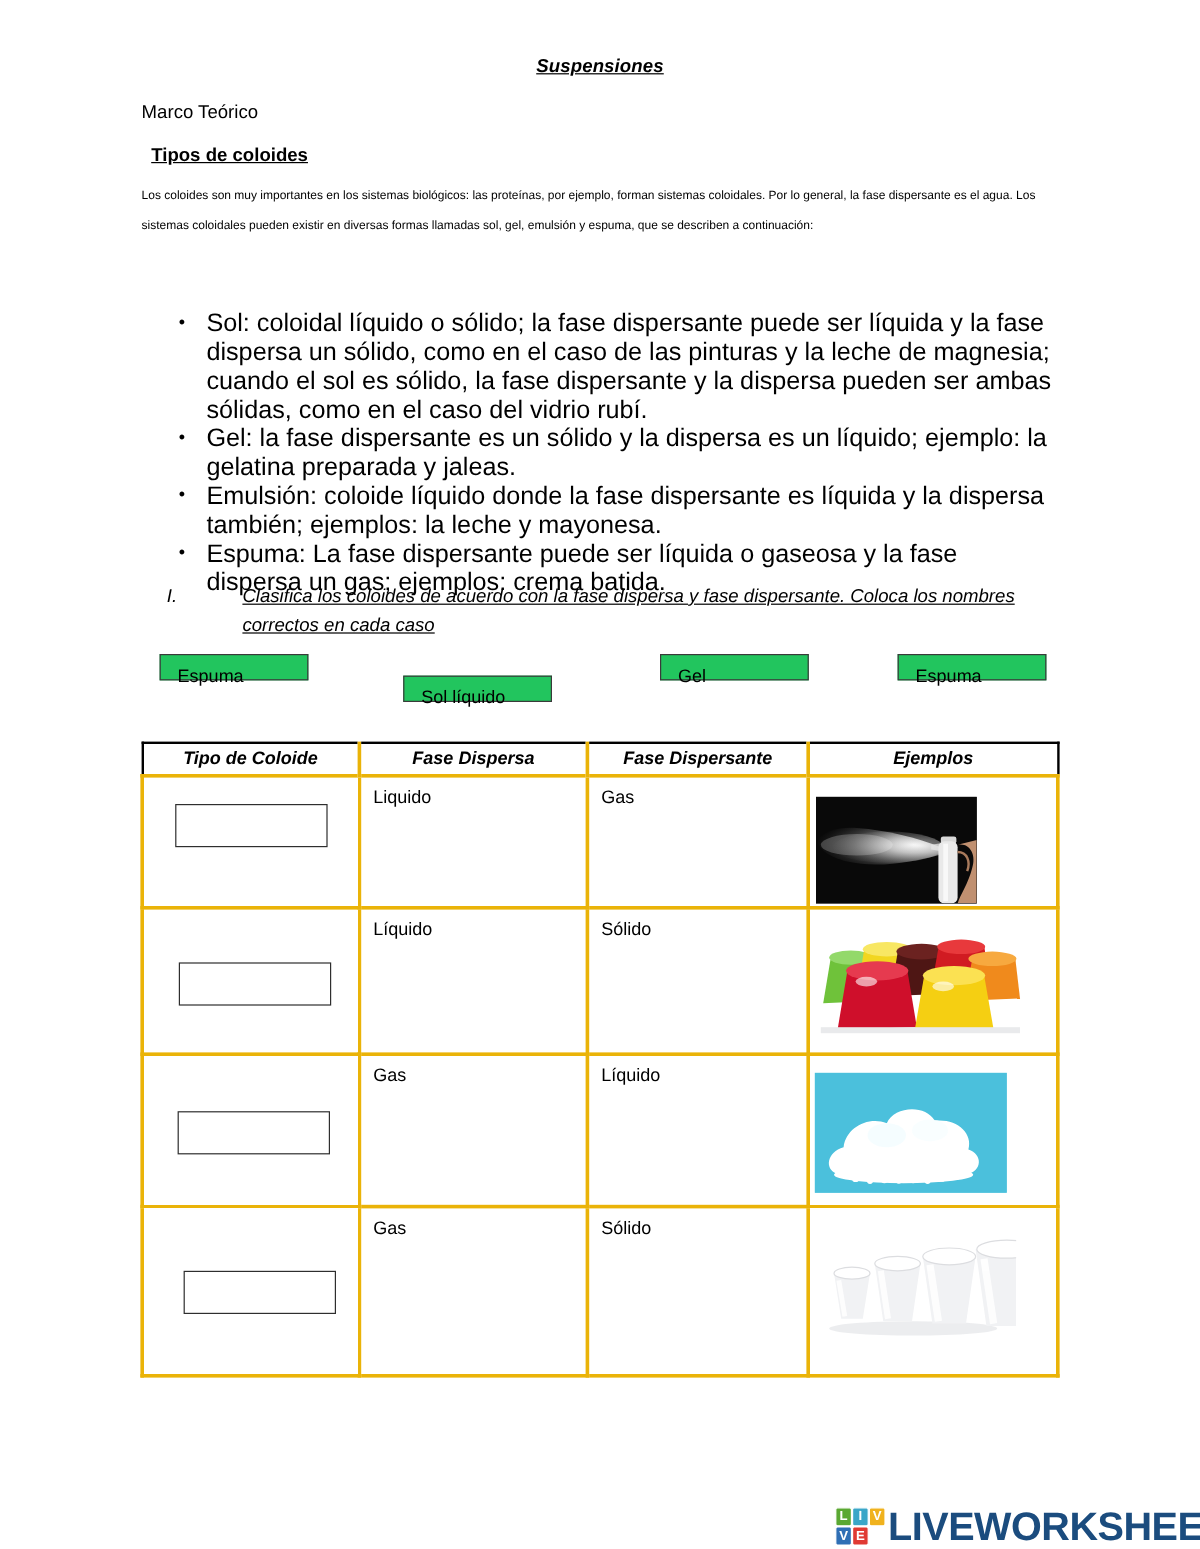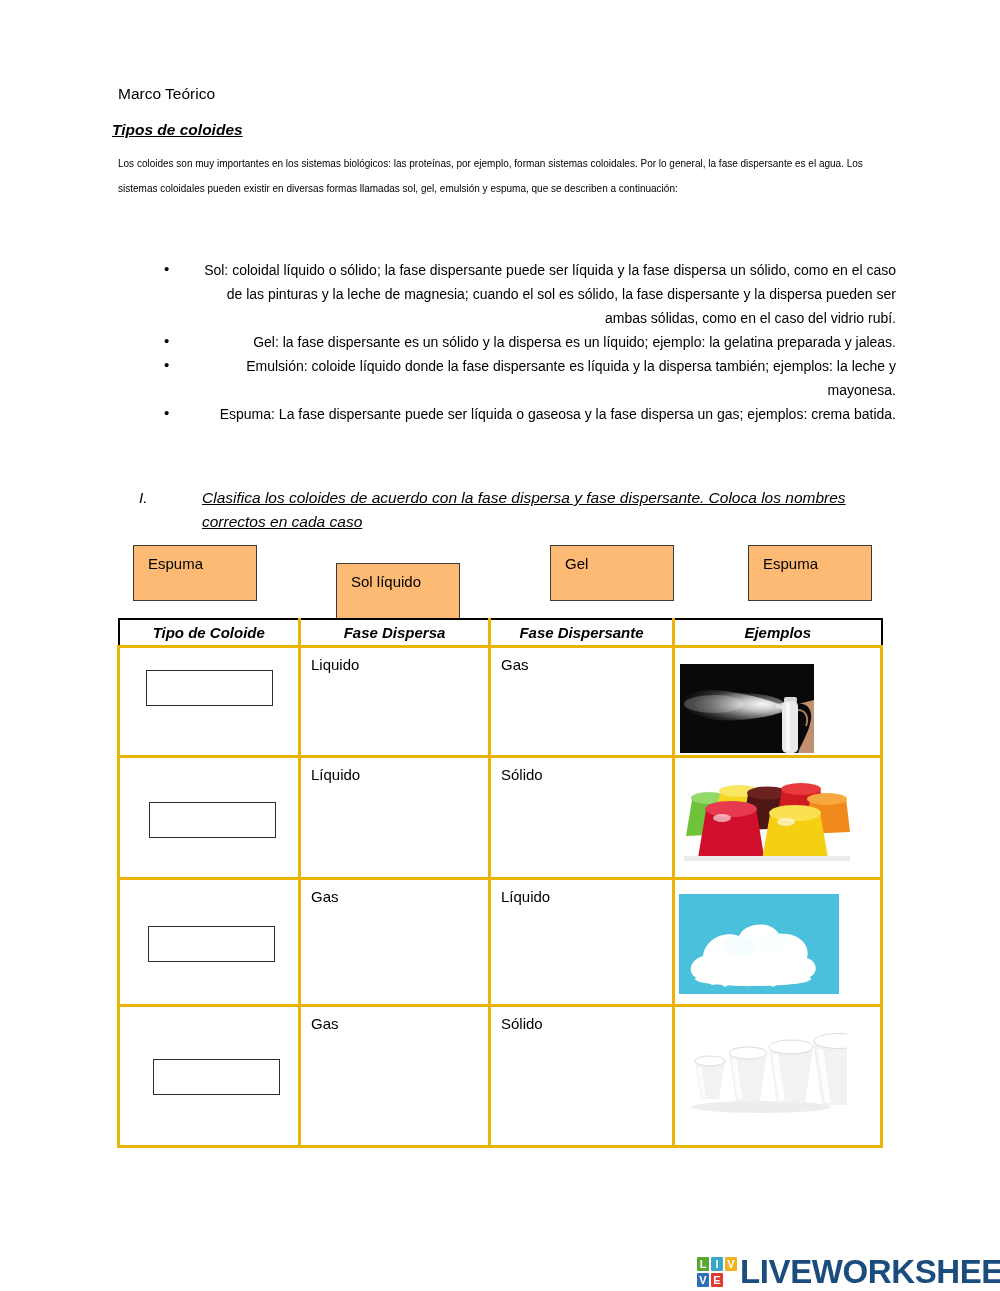--- a/index.html
+++ b/index.html
@@ -36,46 +36,44 @@
   }
 
   
   .marco {
     position: absolute;
     left: 118px; top: 85px;
     font-size: 15.5px;
   }
   .subhead {
     position: absolute;
-    left: 112px; top: 121px;
+    left: 126px; top: 121px;
     font-size: 15.5px;
     font-weight: bold;
-    font-style: italic;
     text-decoration: underline;
   }
   .intro {
     position: absolute;
     left: 118px; top: 151px;
     width: 762px;
     font-size: 10px;
     line-height: 25px;
     text-align: left;
   }
 
   
   .bullets {
     position: absolute;
-    left: 156px; top: 258px;
+    left: 141px; top: 258px;
     width: 740px;
     margin: 0;
     padding: 0;
     list-style: none;
-    font-size: 14px;
+    font-size: 21px;
     line-height: 24px;
-    text-align: right;
   }
   .bullets li {
     position: relative;
     padding-left: 31px;
     margin: 0 0 0 0;
   }
   .bullets li::before {
     content: "\2022";
     position: absolute;
     left: 8px;
@@ -99,23 +97,23 @@
   .instruction .txt {
     display: block;
     margin-left: 63px;
     font-style: italic;
     text-decoration: underline;
   }
 
   
   .word-box {
     position: absolute;
-    height: 56px;
+    height: 22px;
     border: 1px solid #3a3a3a;
-    background: #fdba74;
+    background: #22c55e;
     box-sizing: border-box;
     font-size: 15px;
     line-height: 36px;
     padding-left: 14px;
     color: #000;
     white-space: nowrap;
   }
   .wb0 { left: 133px; top: 545px; width: 124px; }
   .wb1 { left: 336px; top: 563px; width: 124px; }
   .wb2 { left: 550px; top: 545px; width: 124px; }
@@ -216,20 +214,21 @@
     letter-spacing: -0.4px;
     margin-left: 2px;
     font-family: "Liberation Sans", sans-serif;
   }
 </style>
 </head>
 <body>
 
 <div class="page">
 
+  <div class="doc-title">Suspensiones</div>
 
   <div class="marco">Marco Teórico</div>
 
   <div class="subhead">Tipos de coloides</div>
 
   <div class="intro">Los coloides son muy importantes en los sistemas biológicos: las proteínas, por ejemplo, forman sistemas coloidales. Por lo general, la fase dispersante es el agua. Los sistemas coloidales pueden existir en diversas formas llamadas sol, gel, emulsión y espuma, que se describen a continuación:</div>
 
   <ul class="bullets">
     <li>Sol: coloidal líquido o sólido; la fase dispersante puede ser líquida y la fase dispersa un sólido, como en el caso de las pinturas y la leche de magnesia; cuando el sol es sólido, la fase dispersante y la dispersa pueden ser ambas sólidas, como en el caso del vidrio rubí.</li>
     <li>Gel: la fase dispersante es un sólido y la dispersa es un líquido; ejemplo: la gelatina preparada y jaleas.</li>

